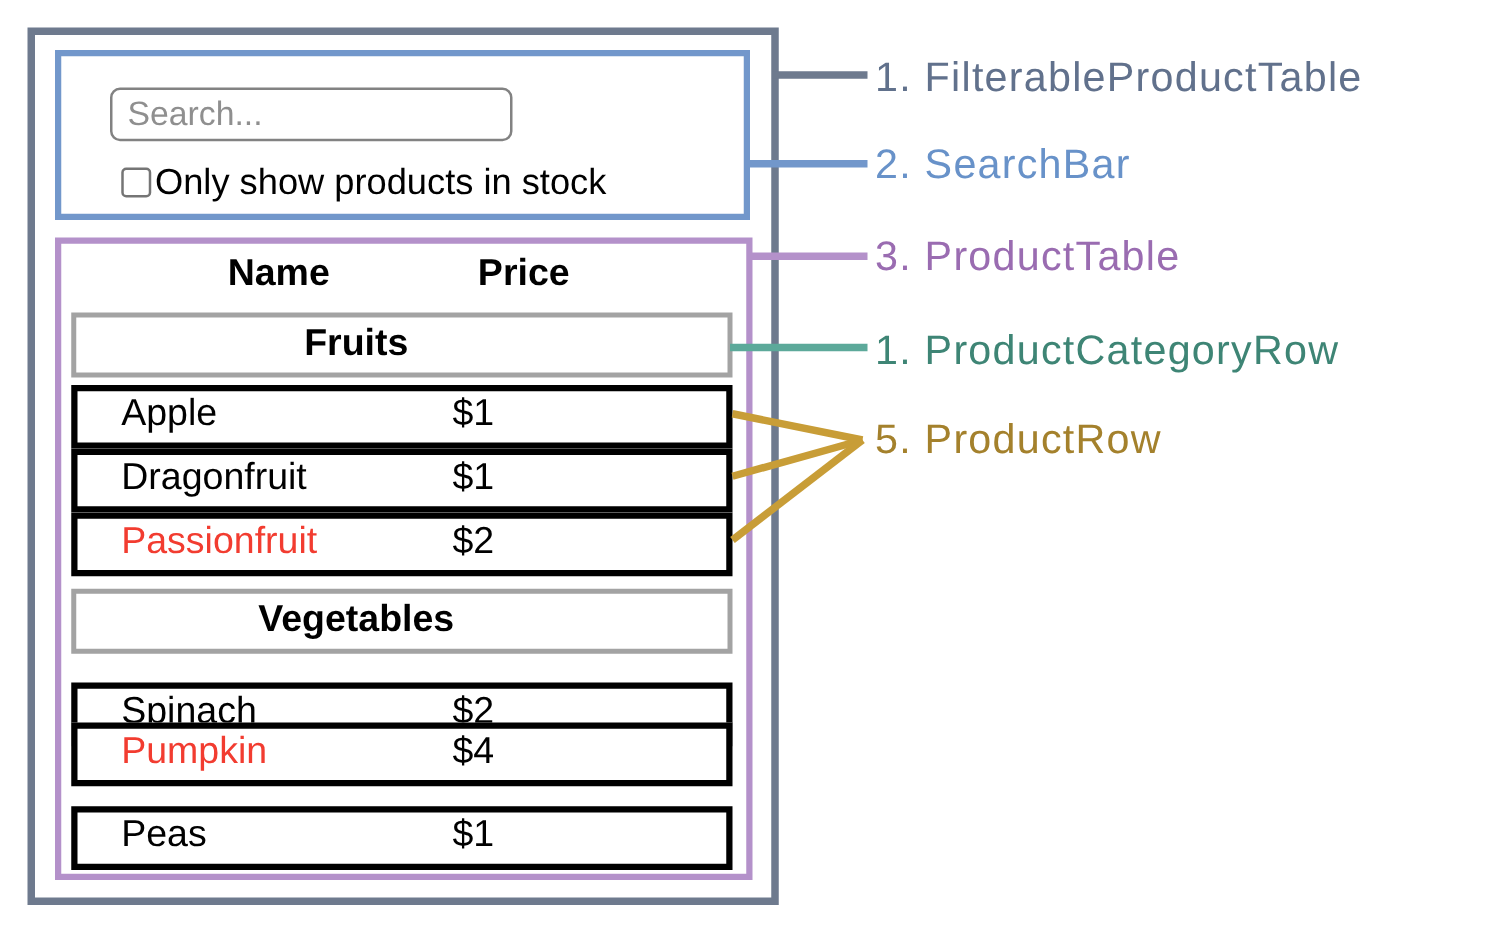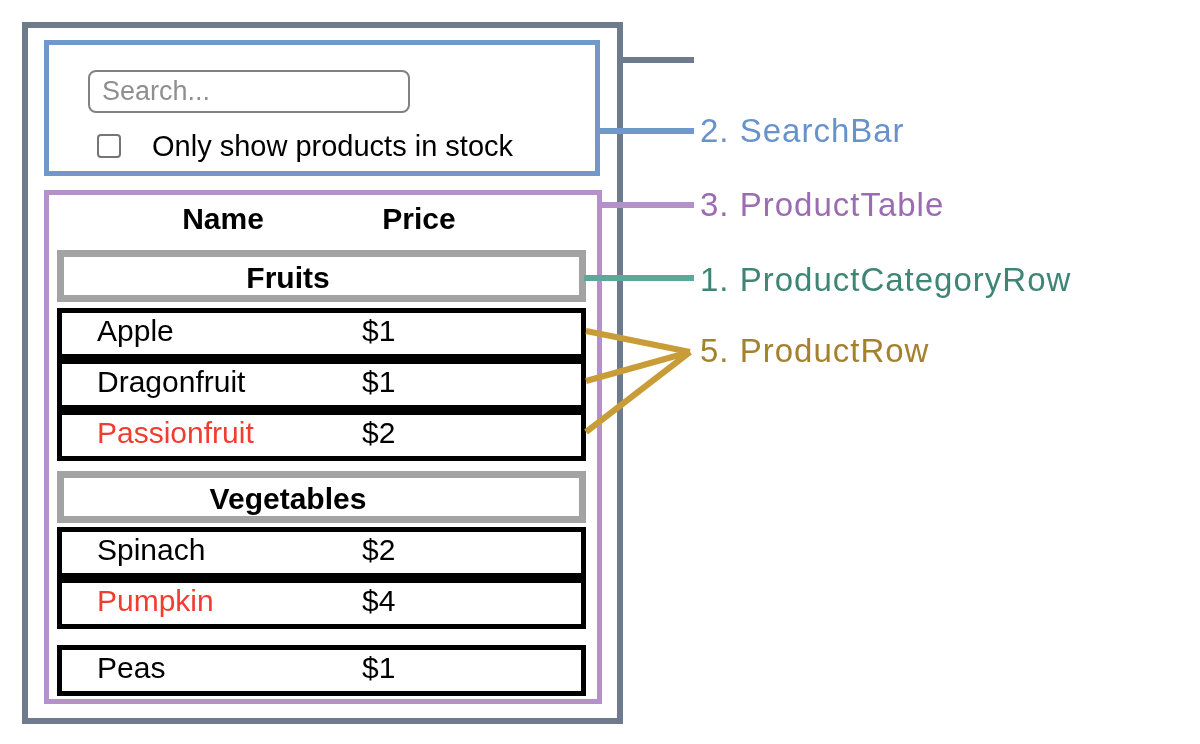--- a/index.html
+++ b/index.html
@@ -12,31 +12,31 @@
   .searchbar-box{left:44px;top:40px;width:556px;height:136px;border:5px solid #7297cb;}
   .table-box{left:44px;top:190px;width:558px;height:514px;border:5px solid #b491ca;}
 
   
   .search-input{position:absolute;left:88px;top:70px;width:322px;height:43px;
     box-sizing:border-box;border:2px solid #828282;border-radius:8px;
     font-family:"Liberation Sans", sans-serif;font-size:27px;color:#333;padding:0 12px;outline:none;}
   .search-input::placeholder{color:#8f8f8f;opacity:1;}
   .checkbox{position:absolute;left:97px;top:134px;width:24px;height:24px;
     box-sizing:border-box;border:2px solid #757575;border-radius:4px;background:#fff;cursor:pointer;}
-  .checkbox-label{position:absolute;left:152px;top:130px;font-size:29px;color:#000;line-height:32px;white-space:nowrap;text-align:right;}
+  .checkbox-label{position:absolute;left:124px;top:130px;font-size:29px;color:#000;line-height:32px;white-space:nowrap;text-align:right;}
 
   
   .col-header{position:absolute;top:202px;width:206px;text-align:center;
     font-weight:bold;font-size:30px;color:#000;}
   .col-header.name{left:120px;}
   .col-header.price{left:316px;}
 
   
   .row{position:absolute;left:57px;width:529px;box-sizing:border-box;background:#fff;}
-  .cat-row{border:7px solid #a3a3a3;height:52px;}
+  .cat-row{border:4px solid #a3a3a3;height:52px;}
   .cat-row .cat-label{position:absolute;left:0;top:0;width:448px;height:42px;
     line-height:42px;text-align:center;font-weight:bold;font-size:30px;color:#000;}
   .prod-row{border:5px solid #000000;height:51px;}
   .prod-row .p-name{position:absolute;left:35px;top:0;height:35px;line-height:35px;font-size:30px;color:#000;white-space:nowrap;}
   .prod-row .p-price{position:absolute;left:300px;top:0;height:35px;line-height:35px;font-size:30px;color:#000;}
   .prod-row .out-of-stock{color:#f23c30;}
 
   
   .hline{position:absolute;height:6px;z-index:5;}
   .hline.l1{left:618px;top:57px;width:76px;background:#6e7a8e;}
@@ -84,21 +84,21 @@
   </div>
   <div class="row prod-row" style="top:410px;padding-left:48px;">
     <span class="p-name out-of-stock">Passionfruit</span>
     <span class="p-price">$2</span>
   </div>
 
   <div class="row cat-row" style="top:471px;">
     <span class="cat-label">Vegetables</span>
   </div>
 
-  <div class="row prod-row" style="top:527px;">
+  <div class="row prod-row" style="top:546px;">
     <span class="p-name">Spinach</span>
     <span class="p-price">$2</span>
   </div>
   <div class="row prod-row" style="top:578px;">
     <span class="p-name out-of-stock">Pumpkin</span>
     <span class="p-price">$4</span>
   </div>
   <div class="row prod-row" style="top:629px;margin-top:16px;">
     <span class="p-name">Peas</span>
     <span class="p-price">$1</span>
@@ -107,18 +107,19 @@
   <div class="hline l1"></div>
   <div class="hline l2"></div>
   <div class="hline l3"></div>
   <div class="hline l4"></div>
   <svg id="gold-lines" viewBox="0 0 1200 744" xmlns="http://www.w3.org/2000/svg">
     <line x1="586" y1="331" x2="690" y2="352" stroke="#c89d37" stroke-width="6"></line>
     <line x1="586" y1="381" x2="690" y2="352" stroke="#c89d37" stroke-width="6"></line>
     <line x1="586" y1="432" x2="690" y2="352" stroke="#c89d37" stroke-width="6"></line>
   </svg>
 
+  <div class="legend-label n1">1. FilterableProductTable</div>
   <div class="legend-label n2">2. SearchBar</div>
   <div class="legend-label n3">3. ProductTable</div>
   <div class="legend-label n4">1. ProductCategoryRow</div>
   <div class="legend-label n5">5. ProductRow</div>
 
 </div>
 
 </body></html>

